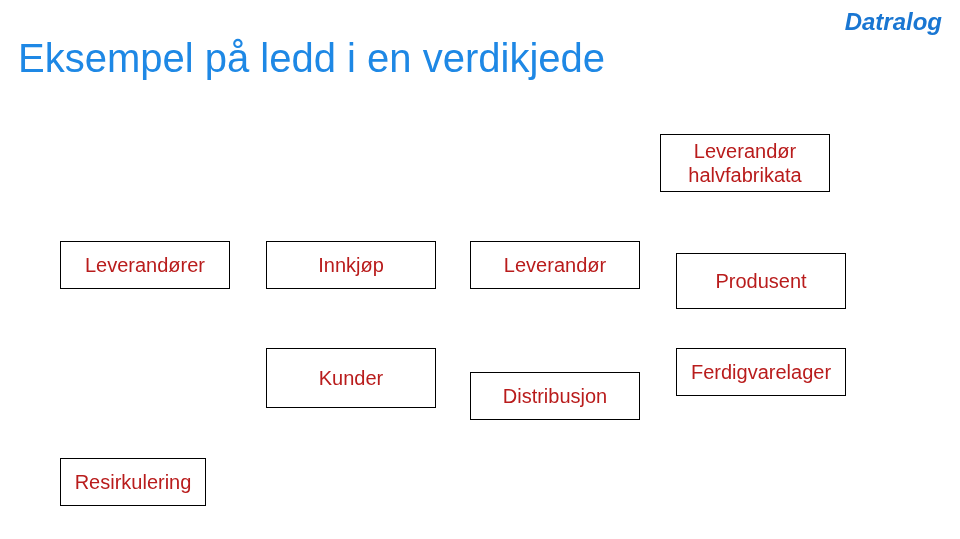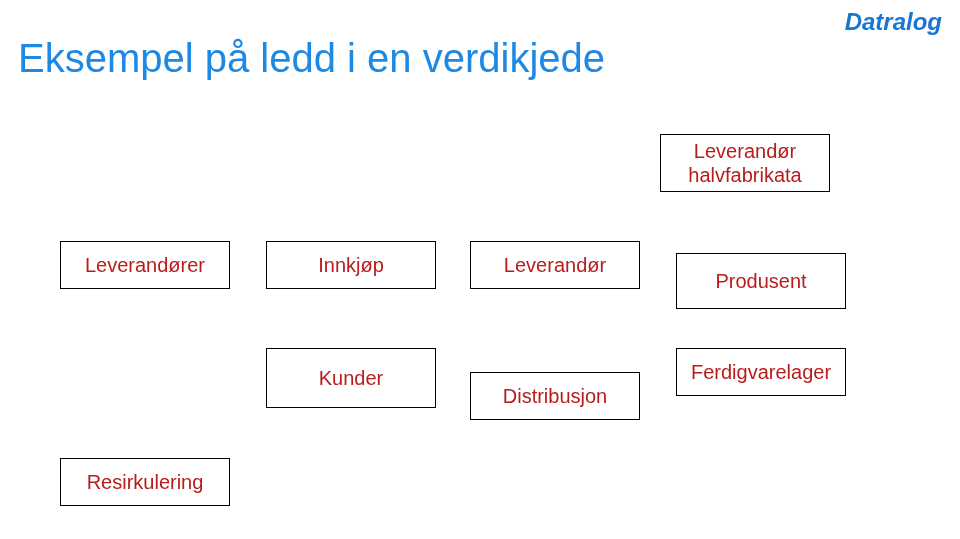--- a/index.html
+++ b/index.html
@@ -86,21 +86,21 @@
     }
     .box-ferdigvarelager {
       top: 348px;
       left: 676px;
       width: 170px;
       height: 48px;
     }
     .box-resirkulering {
       top: 458px;
       left: 60px;
-      width: 170px;
+      width: 146px;
       height: 48px;
     }
     .multiline {
       line-height: 1.2;
       white-space: pre-line;
     }
   </style>
 </head>
 <body>
 

